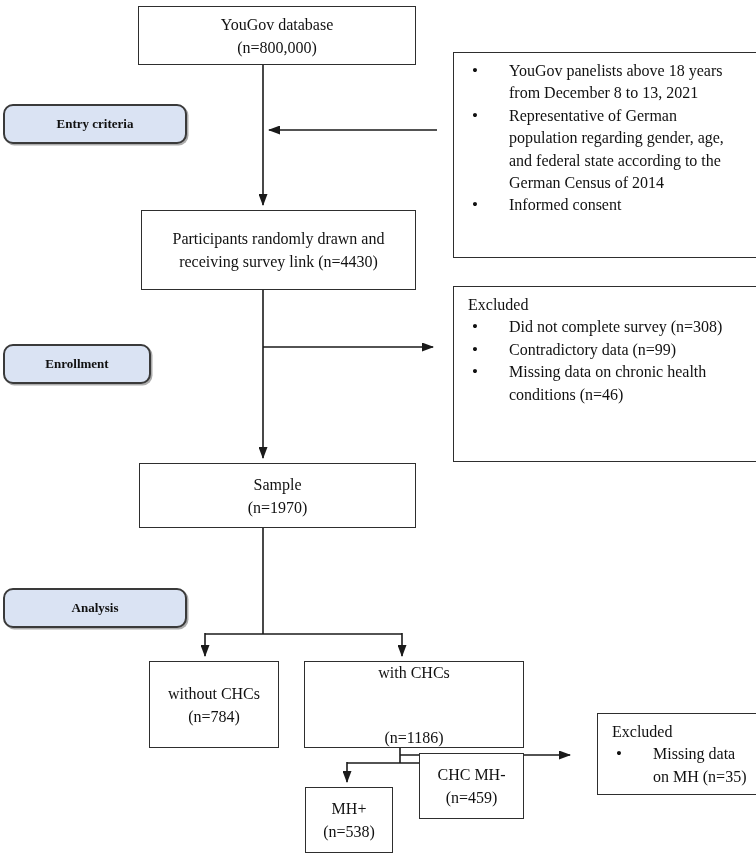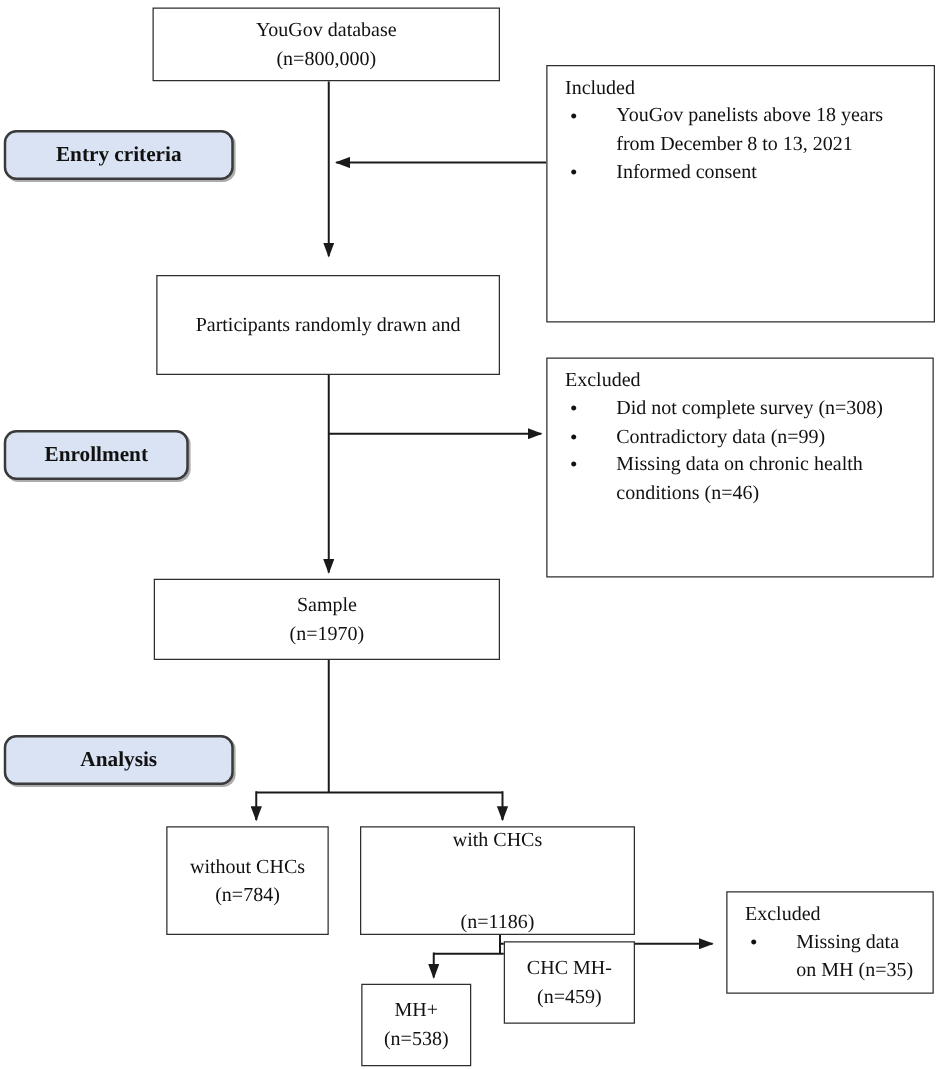--- a/index.html
+++ b/index.html
@@ -11,20 +11,21 @@
     color:#111111;
     overflow:hidden;
   }
   .connectors{position:absolute;left:0;top:0;width:756px;height:855px;pointer-events:none;}
   .flow-box{
     position:absolute;
     box-sizing:border-box;
     background:#ffffff;
     border:1.6px solid #2e2e2e;
     font-size:16px;
+    margin-left:16px;
   }
   .center-box{
     display:flex;flex-direction:column;justify-content:center;align-items:center;
     text-align:center;line-height:23px;
   }
   .center-box span{display:block;}
   .list-box{padding:7px 10px 6px 14px;line-height:22.4px;}
   .list-title{font-size:16px;}
   ul.bullets{list-style:none;margin:0;padding:0;}
   ul.bullets li{
@@ -39,28 +40,28 @@
   }
   .pill{
     position:absolute;
     box-sizing:border-box;
     display:flex;justify-content:center;align-items:center;
     background:#dae3f3;
     border:2px solid #3a3a3a;
     border-radius:10px;
     box-shadow:1.5px 1.5px 0 rgba(70,70,70,0.45);
     font-weight:bold;
-    font-size:17px;
+    font-size:13px;
     text-align:center;
   }
   
   #b-yougov{left:122px;top:6px;width:278px;height:59px;}
   #p-entry{left:3px;top:104px;width:184px;height:40px;}
   #b-included{left:437px;top:52px;width:311px;height:206px;}
-  #b-participants{left:125px;top:220px;width:275px;height:80px;}
+  #b-participants{left:125px;top:210px;width:275px;height:80px;}
   #b-excluded-enr{left:437px;top:286px;width:310px;height:176px;}
   #p-enrollment{left:3px;top:344px;width:148px;height:40px;}
   #b-sample{left:123px;top:463px;width:277px;height:65px;text-align:right;}
   #p-analysis{left:3px;top:588px;width:184px;height:40px;}
   #b-without{left:133px;top:661px;width:130px;height:87px;}
   #b-with{left:288px;top:661px;width:220px;height:87px;gap:42px;}
   #b-excl-mh{left:581px;top:713px;width:166px;height:82px;}
   #b-mh-plus{left:289px;top:787px;width:88px;height:66px;}
   #b-chc-mh{left:403px;top:753px;width:105px;height:66px;}
 </style>
@@ -93,30 +94,34 @@
   </svg>
 
   <div class="flow-box center-box" id="b-yougov">
     <span>YouGov database</span>
     <span>(n=800,000)</span>
   </div>
 
   <div class="pill" id="p-entry">Entry criteria</div>
 
   <div class="flow-box list-box" id="b-included">
-    <div class="list-title">Included</div>
     <ul class="bullets">
         <li>YouGov panelists above 18 years
 from December 8 to 13, 2021</li>
+        <li>Representative of German
+population regarding gender, age,
+and federal state according to the
+German Census of 2014</li>
         <li>Informed consent</li>
       </ul>
   </div>
 
   <div class="flow-box center-box" id="b-participants">
     <span>Participants randomly drawn and</span>
+    <span>receiving survey link (n=4430)</span>
   </div>
 
   <div class="flow-box list-box" id="b-excluded-enr">
     <div class="list-title">Excluded</div>
     <ul class="bullets">
         <li>Did not complete survey (n=308)</li>
         <li>Contradictory data (n=99)</li>
         <li>Missing data on chronic health
 conditions (n=46)</li>
       </ul>

